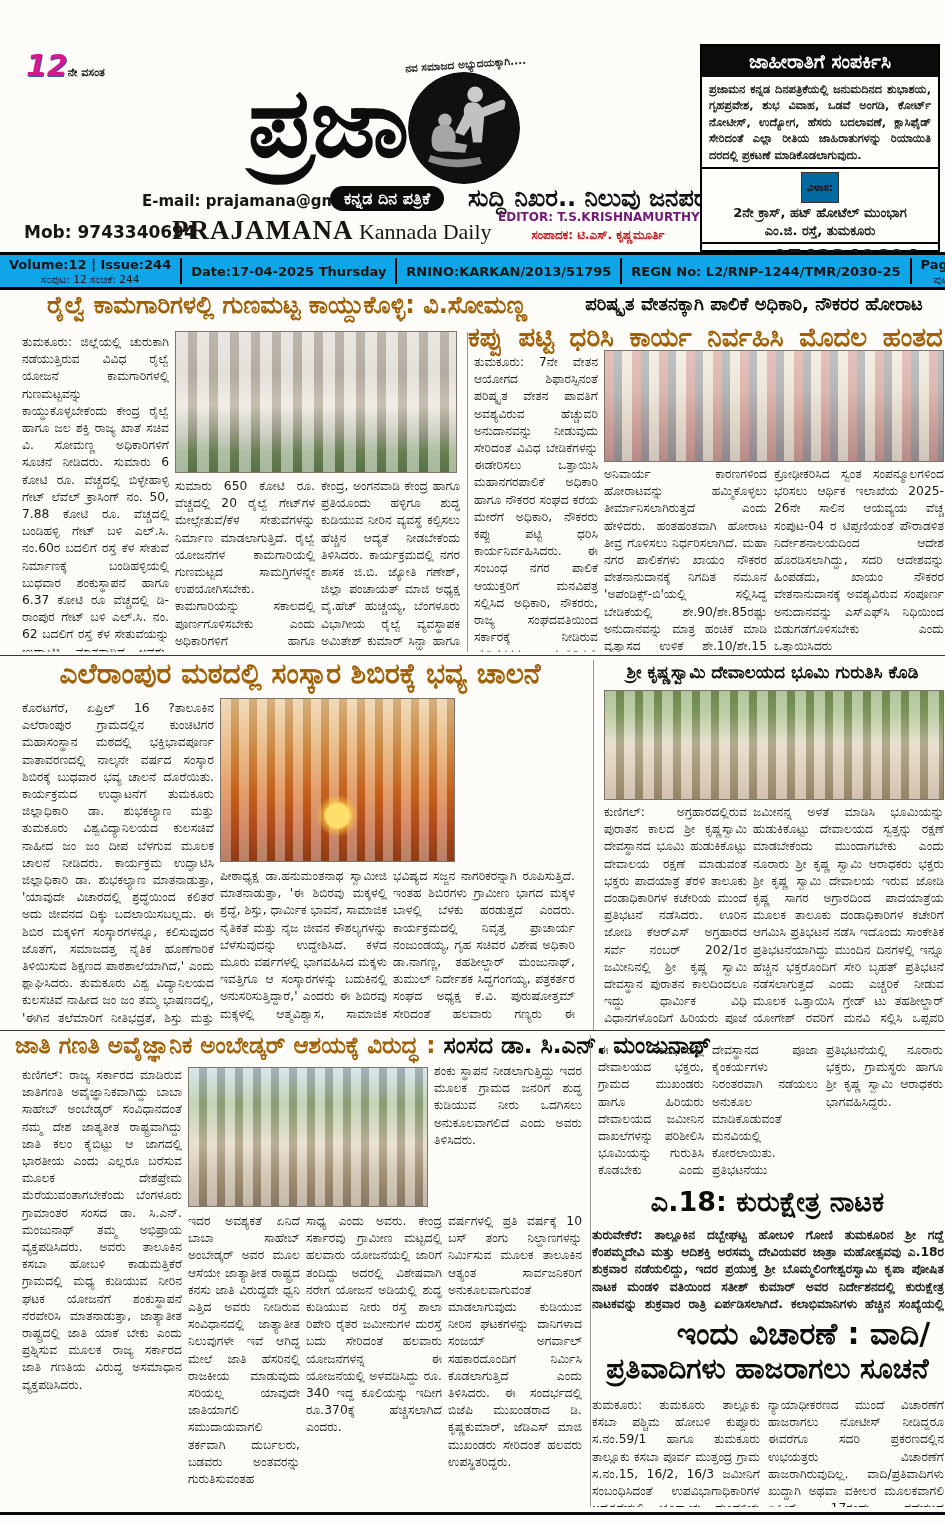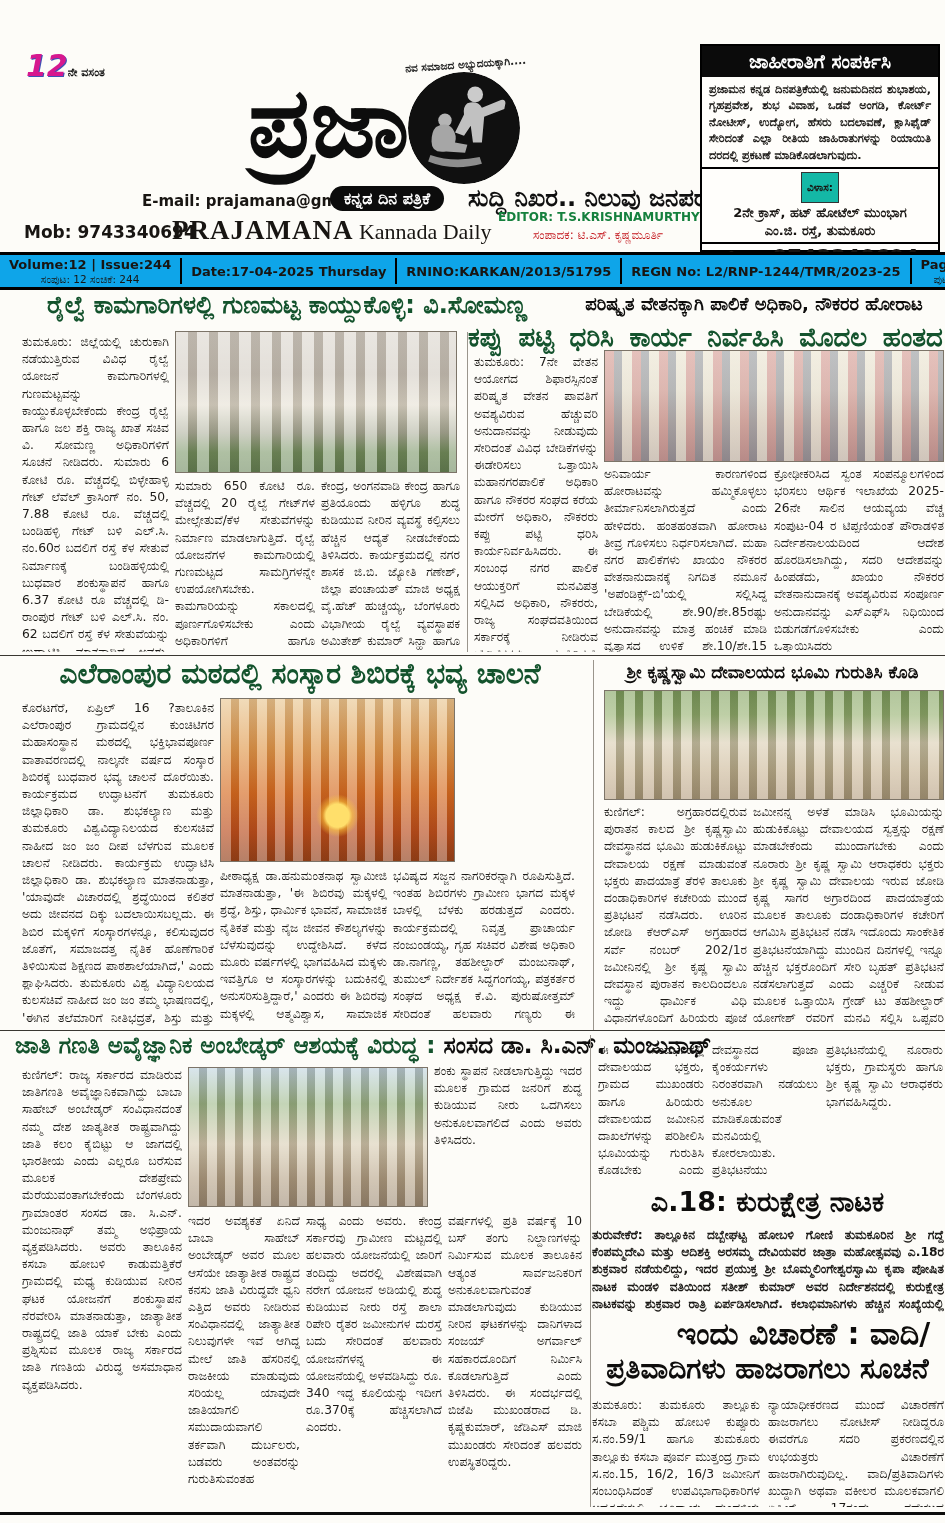--- a/index.html
+++ b/index.html
@@ -16,40 +16,40 @@
   .statue{width:112px;height:112px;border-radius:50%;overflow:hidden;display:block;}
   .badge{position:absolute;left:330px;top:186px;background:#0c0c0c;color:#fff;font-size:16px;font-weight:bold;
          padding:3px 14px;border-radius:15px;white-space:nowrap;}
   .email{position:absolute;left:142px;top:192px;font-size:15px;font-weight:bold;white-space:nowrap;}
   .tagline{position:absolute;left:468px;top:184px;font-size:24px;font-weight:bold;white-space:nowrap;color:#101010;}
   .mob{position:absolute;left:24px;top:222px;font-size:17px;font-weight:bold;white-space:nowrap;text-align:center;}
   .nameen{position:absolute;left:172px;top:215px;font-family:"Liberation Serif","DejaVu Serif",serif;white-space:nowrap;}
   .nameen .b1{font-size:27px;font-weight:bold;letter-spacing:1px;}
   .nameen .b2{font-size:22px;margin-top:16px;}
   .editor{position:absolute;left:498px;top:210px;width:200px;text-align:center;}
-  .editor .en{font-size:12px;font-weight:bold;color:#15803d;white-space:nowrap;}
-  .editor .kn{font-size:12px;font-weight:normal;color:#c3161c;margin-top:4px;white-space:nowrap;}
+  .editor .en{font-size:12px;font-weight:bold;color:#701a75;white-space:nowrap;}
+  .editor .kn{font-size:12px;font-weight:bold;color:#c3161c;margin-top:4px;white-space:nowrap;}
   
   .adbox{position:absolute;left:700px;top:44px;width:240px;height:208px;border:2px solid #000;background:#fffefb;box-sizing:border-box;}
   .adbox .ttl{background:#0b0b0b;color:#fff;text-align:center;font-size:19px;font-weight:bold;padding:4px 0;}
   .adbox .bdy{font-size:11.3px;line-height:1.45;text-align:justify;padding:5px 7px 3px 7px;font-weight:bold;color:#1c1a17;}
   .adbox .addr{border-top:2px solid #000;text-align:center;padding:3px 4px;}
-  .adbox .addr .lbl{display:inline-block;border:1px solid #333;font-size:10.5px;font-weight:bold;padding:8px 5px;background:#14b8a6;}
+  .adbox .addr .lbl{display:inline-block;border:1px solid #333;font-size:10.5px;font-weight:bold;padding:8px 5px;background:#0369a1;}
   .adbox .addr .l1,.adbox .addr .l2{font-size:13px;font-weight:bold;margin-top:2px;}
   .adbox .ph{border-top:2px solid #000;text-align:center;font-size:21px;font-weight:900;padding:2px 0;}
   
   .infobar{position:absolute;left:0;top:252px;width:945px;height:38px;border-top:3px solid #000;border-bottom:3px solid #000;
            display:flex;align-items:center;box-sizing:border-box;background:#0ea5e9;}
   .cell{padding:0 9px;text-align:center;}
   .cell .en{font-size:13px;font-weight:bold;white-space:nowrap;}
   .cell .kn{font-size:10.5px;white-space:nowrap;margin-top:1px;}
   .sep{width:2px;height:26px;background:#000;flex:none;}
   
   .hl{position:absolute;font-weight:900;white-space:nowrap;text-align:center;line-height:1.05;}
-  .red{color:#14532d;}
+  .red{color:#a16207;}
   .blk{color:#0e0d0c;}
   .col{position:absolute;font-size:12.3px;line-height:1.4;text-align:justify;overflow:hidden;color:#1b1916;}
   .photo{position:absolute;border:1px solid #7c7468;box-sizing:border-box;}
   .people{background-image:repeating-linear-gradient(90deg,rgba(255,255,255,.38) 0 11px,rgba(70,62,54,.22) 11px 20px);}
   .vrule{position:absolute;width:1px;background:#9a958c;}
   .hrule{position:absolute;left:0;width:945px;background:#3a3732;}
   .footrule{position:absolute;left:0;top:1512px;width:945px;height:3px;background:#0c0c0c;}
 </style>
 </head>
 <body>
@@ -106,21 +106,21 @@
     <div class="sep"></div>
     <div class="cell">
         <div class="en">Date:17-04-2025 Thursday</div>
       </div>
     <div class="sep"></div>
     <div class="cell">
         <div class="en">RNINO:KARKAN/2013/51795</div>
       </div>
     <div class="sep"></div>
     <div class="cell">
-        <div class="en">REGN No: L2/RNP-1244/TMR/2023-25</div>
+        <div class="en">REGN No: L2/RNP-1244/TMR/2030-25</div>
       </div>
     <div class="sep"></div>
     <div class="cell">
       <div class="en">Page :4</div>
       <div class="kn">ಪುಟ: 4</div>
     </div>
 
   </div>
 
   <div class="hl red" style="left:12px;top:293px;width:550px;font-size:24px;">ರೈಲ್ವೆ ಕಾಮಗಾರಿಗಳಲ್ಲಿ ಗುಣಮಟ್ಟ ಕಾಯ್ದುಕೊಳ್ಳಿ: ವಿ.ಸೋಮಣ್ಣ</div>

